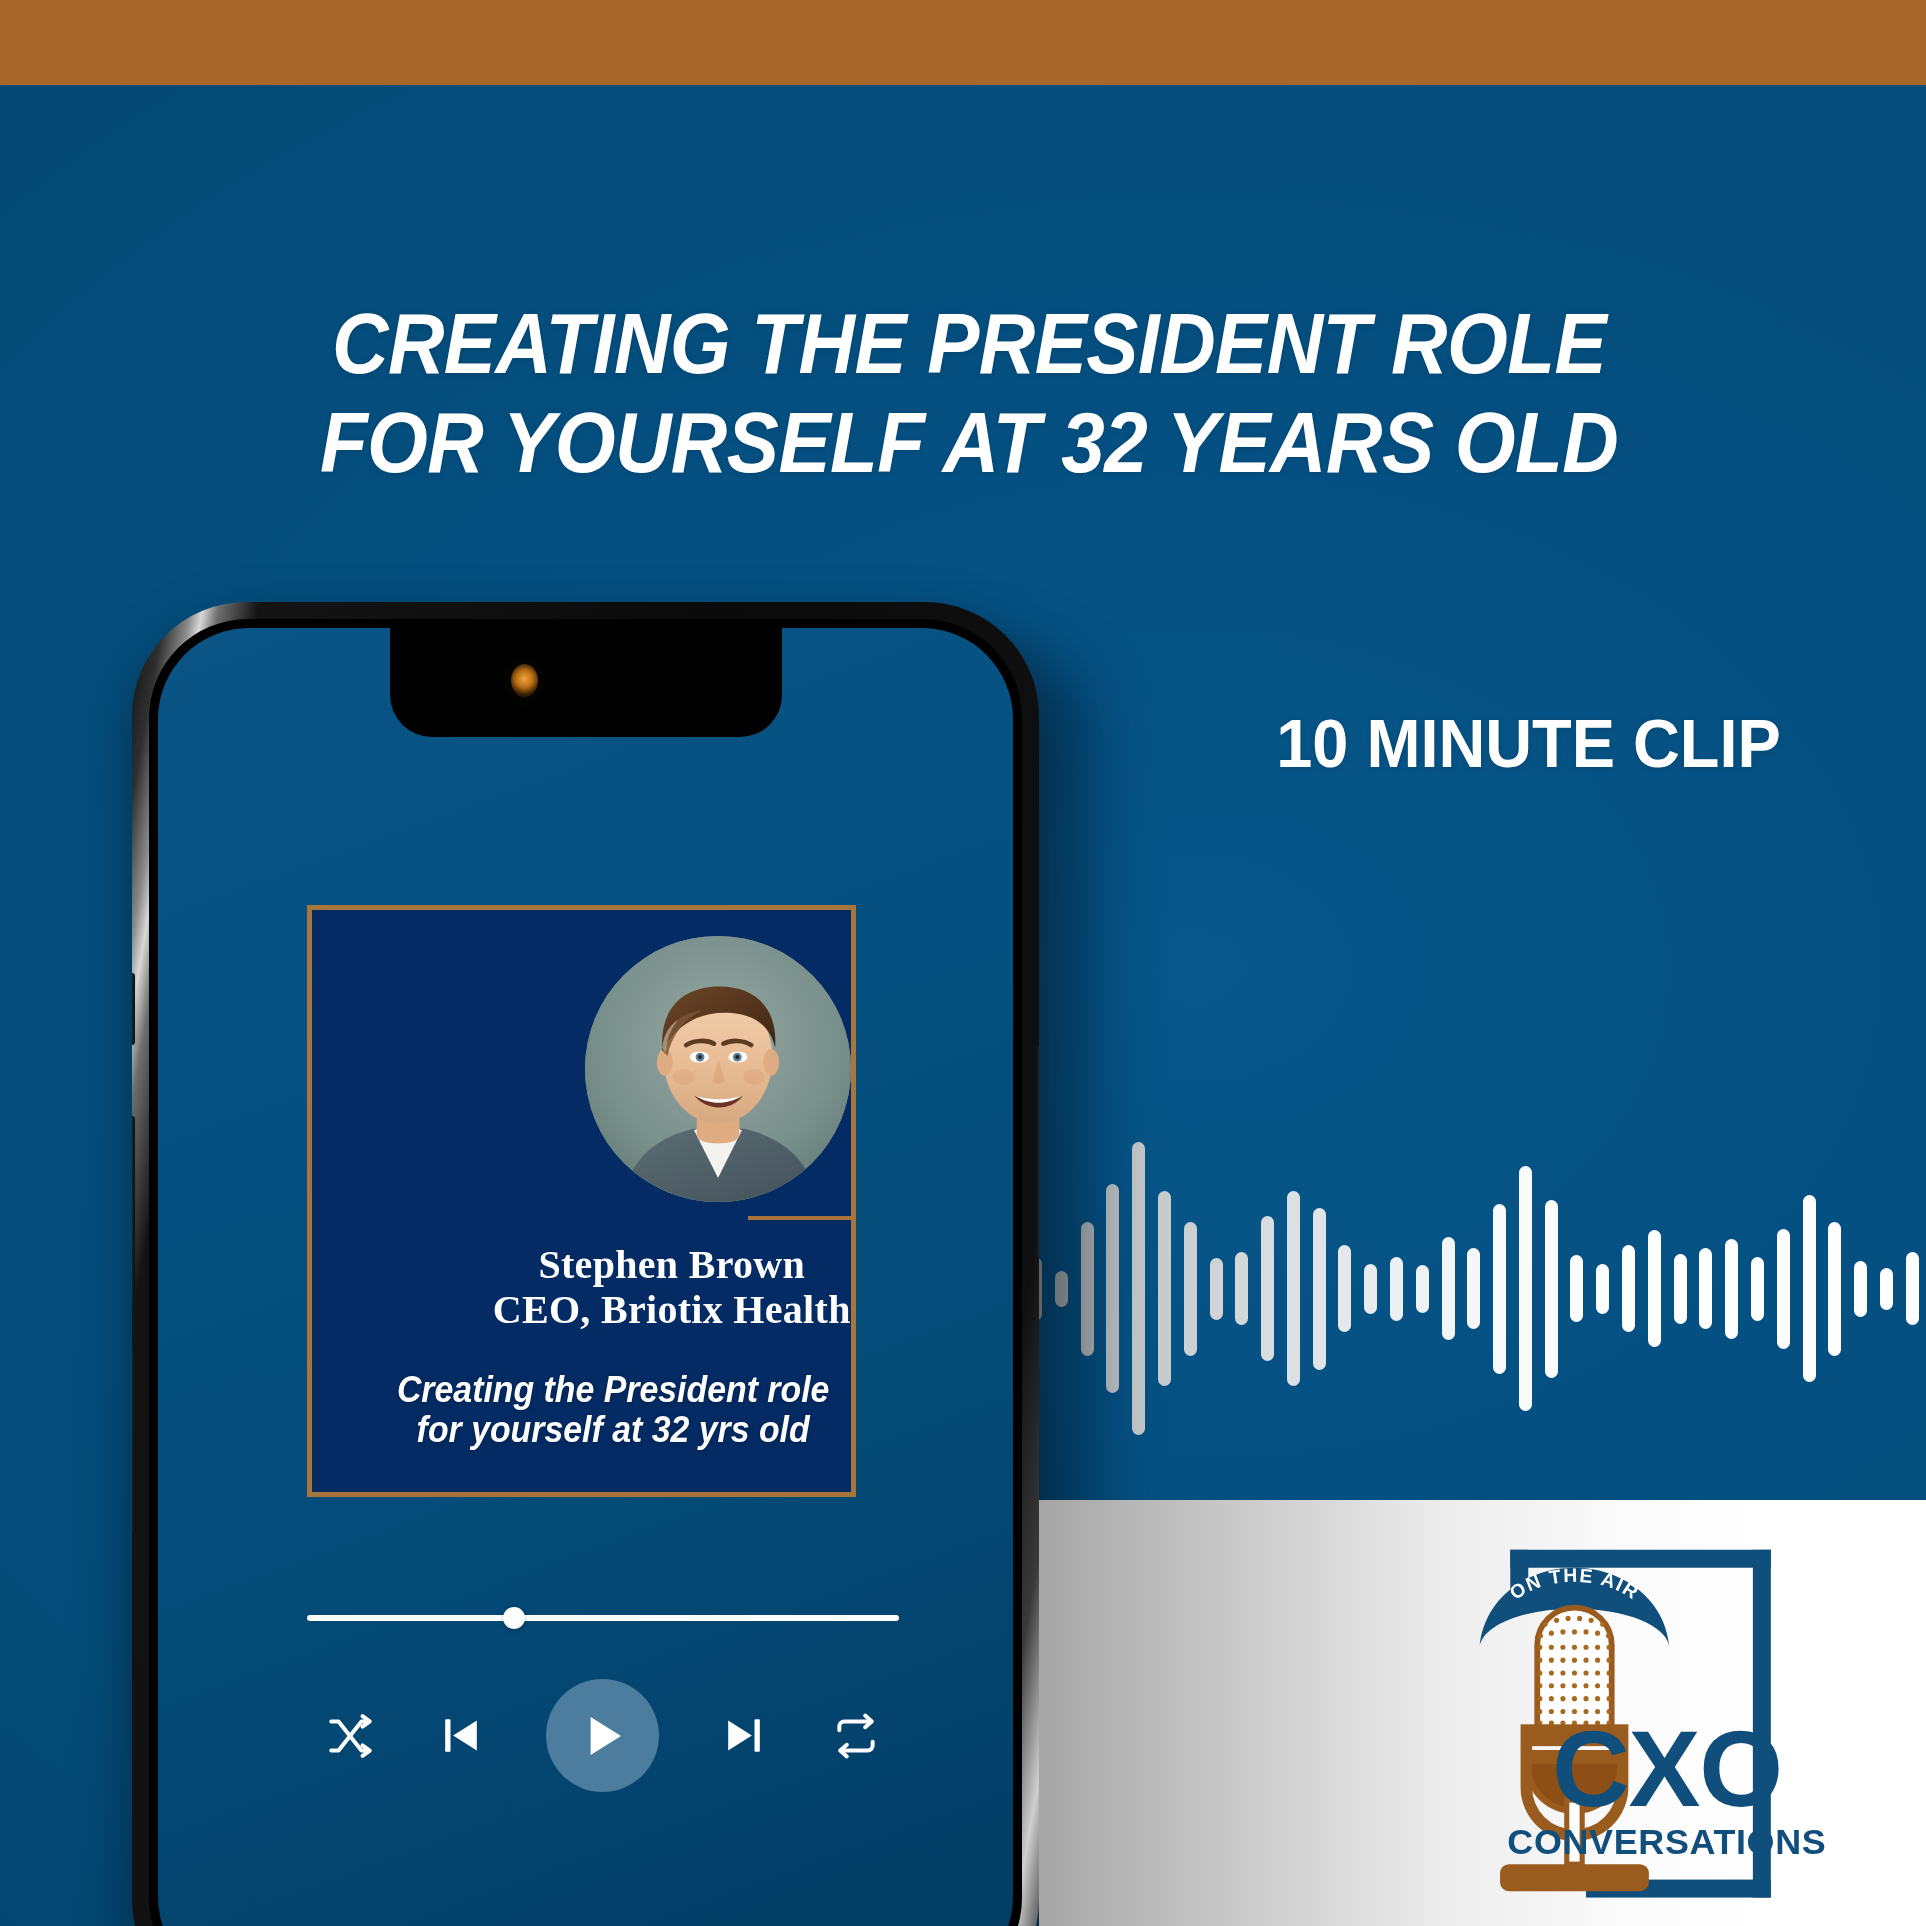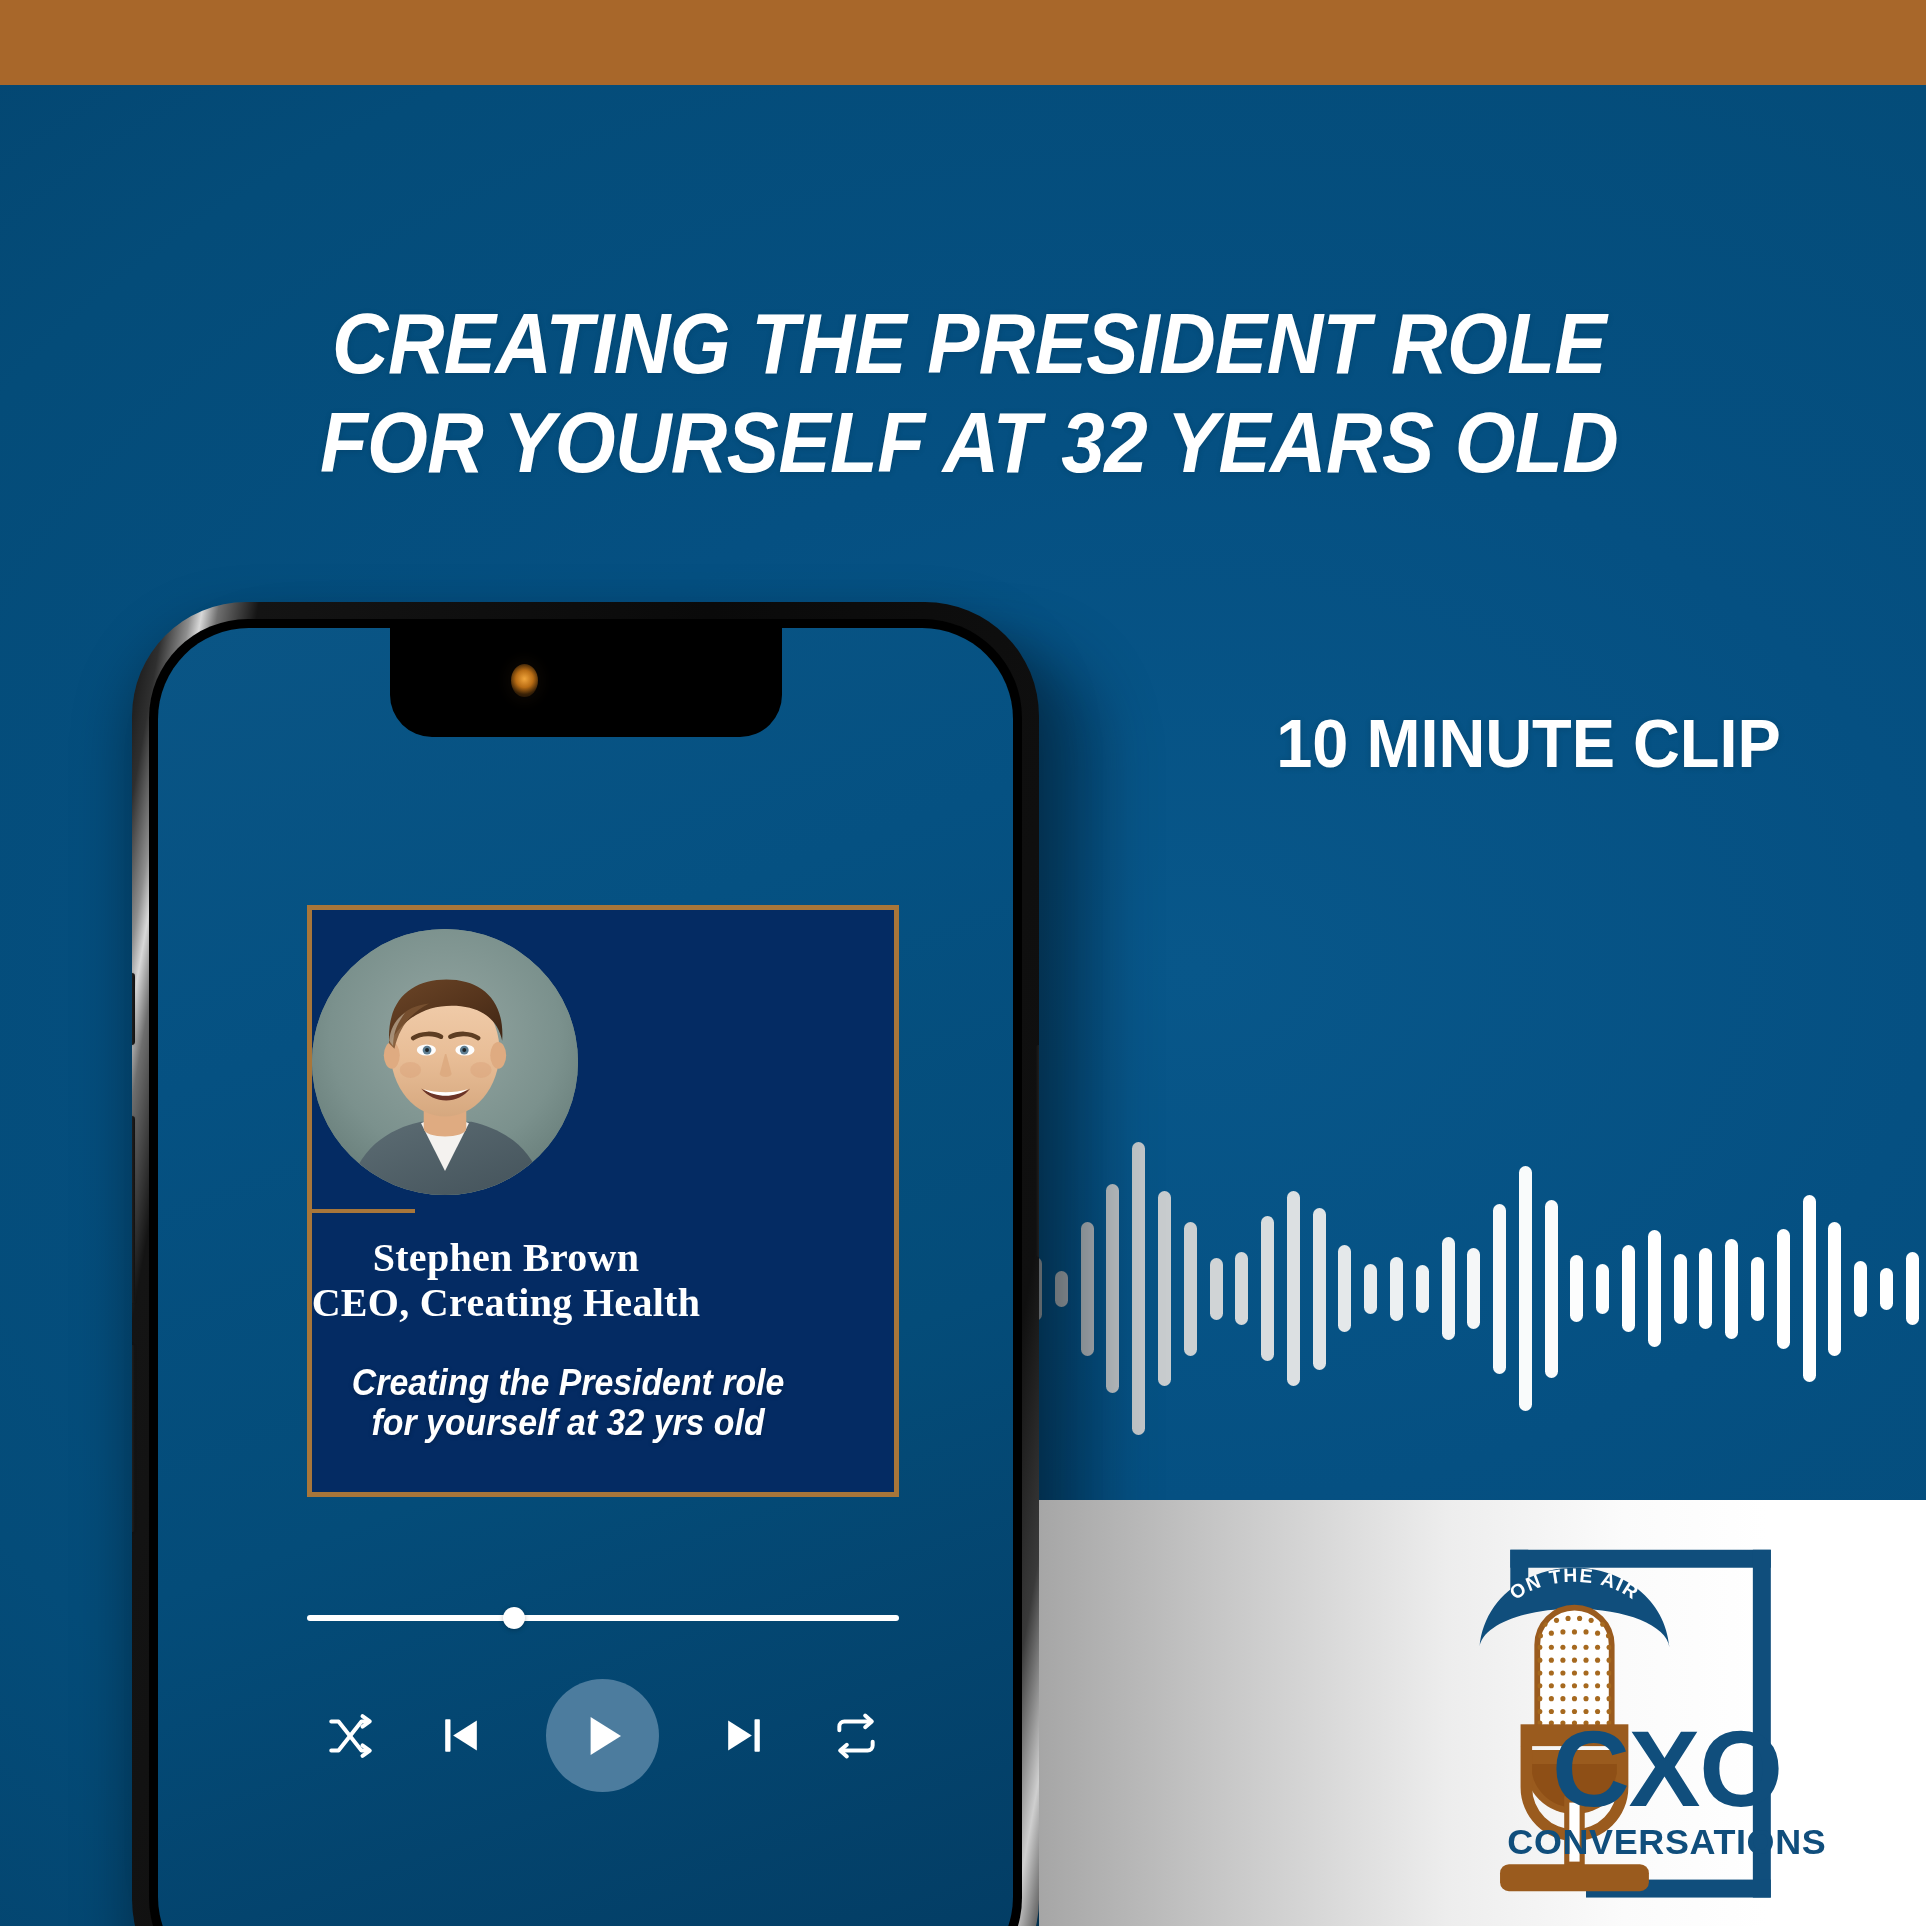--- a/index.html
+++ b/index.html
@@ -114,24 +114,24 @@
   .btn-voldn{top:743px;height:187px;}
   .btn-power{
     position:absolute;right:-6.4px;top:443px;width:9px;height:212px;
     border-radius:3.2px;
     background:linear-gradient(270deg,#555 0%,#2a2a2a 40%,#111 100%);
     z-index:8;
   }
 
   
   .cover{
-    position:absolute;left:149px;top:277px;width:592px;height:592px;
+    position:absolute;left:149px;top:277px;width:549px;height:592px;
     background:#042B63;border:5.8px solid #A8763A;
-    display:flex;flex-direction:column;align-items:flex-start;
-    padding-top:19px;
+    display:flex;flex-direction:column;align-items:flex-end;
+    padding-top:26px;
   }
   .avatar{
     width:266px;height:266px;border-radius:50%;
     overflow:hidden;position:relative;
     background:radial-gradient(circle at 50% 42%,#8ea19d 0%,#79908c 55%,#657c78 100%);
     flex:0 0 auto;
   }
   .avatar svg{position:absolute;left:0;top:0;width:100%;height:100%;}
   .cover-rule{
     width:103px;height:3.9px;background:#A8763A;margin-top:14px;
@@ -323,21 +323,21 @@
 
               <ellipse cx="74" cy="106" rx="8" ry="6" fill="#d89c72" opacity="0.35"></ellipse>
               <ellipse cx="127" cy="106" rx="8" ry="6" fill="#d89c72" opacity="0.35"></ellipse>
             </svg>
           </div>
 
           <div class="cover-rule"></div>
 
           <div class="cover-name">
             <div>Stephen Brown</div>
-            <div>CEO, Creating Health</div>
+            <div>CEO, Briotix Health</div>
           </div>
 
           <div class="cover-title">
             <div>Creating the President role</div>
             <div>for yourself at 32 yrs old</div>
           </div>
         </div>
 
         <div class="progress">
           <div class="progress-track"></div>

